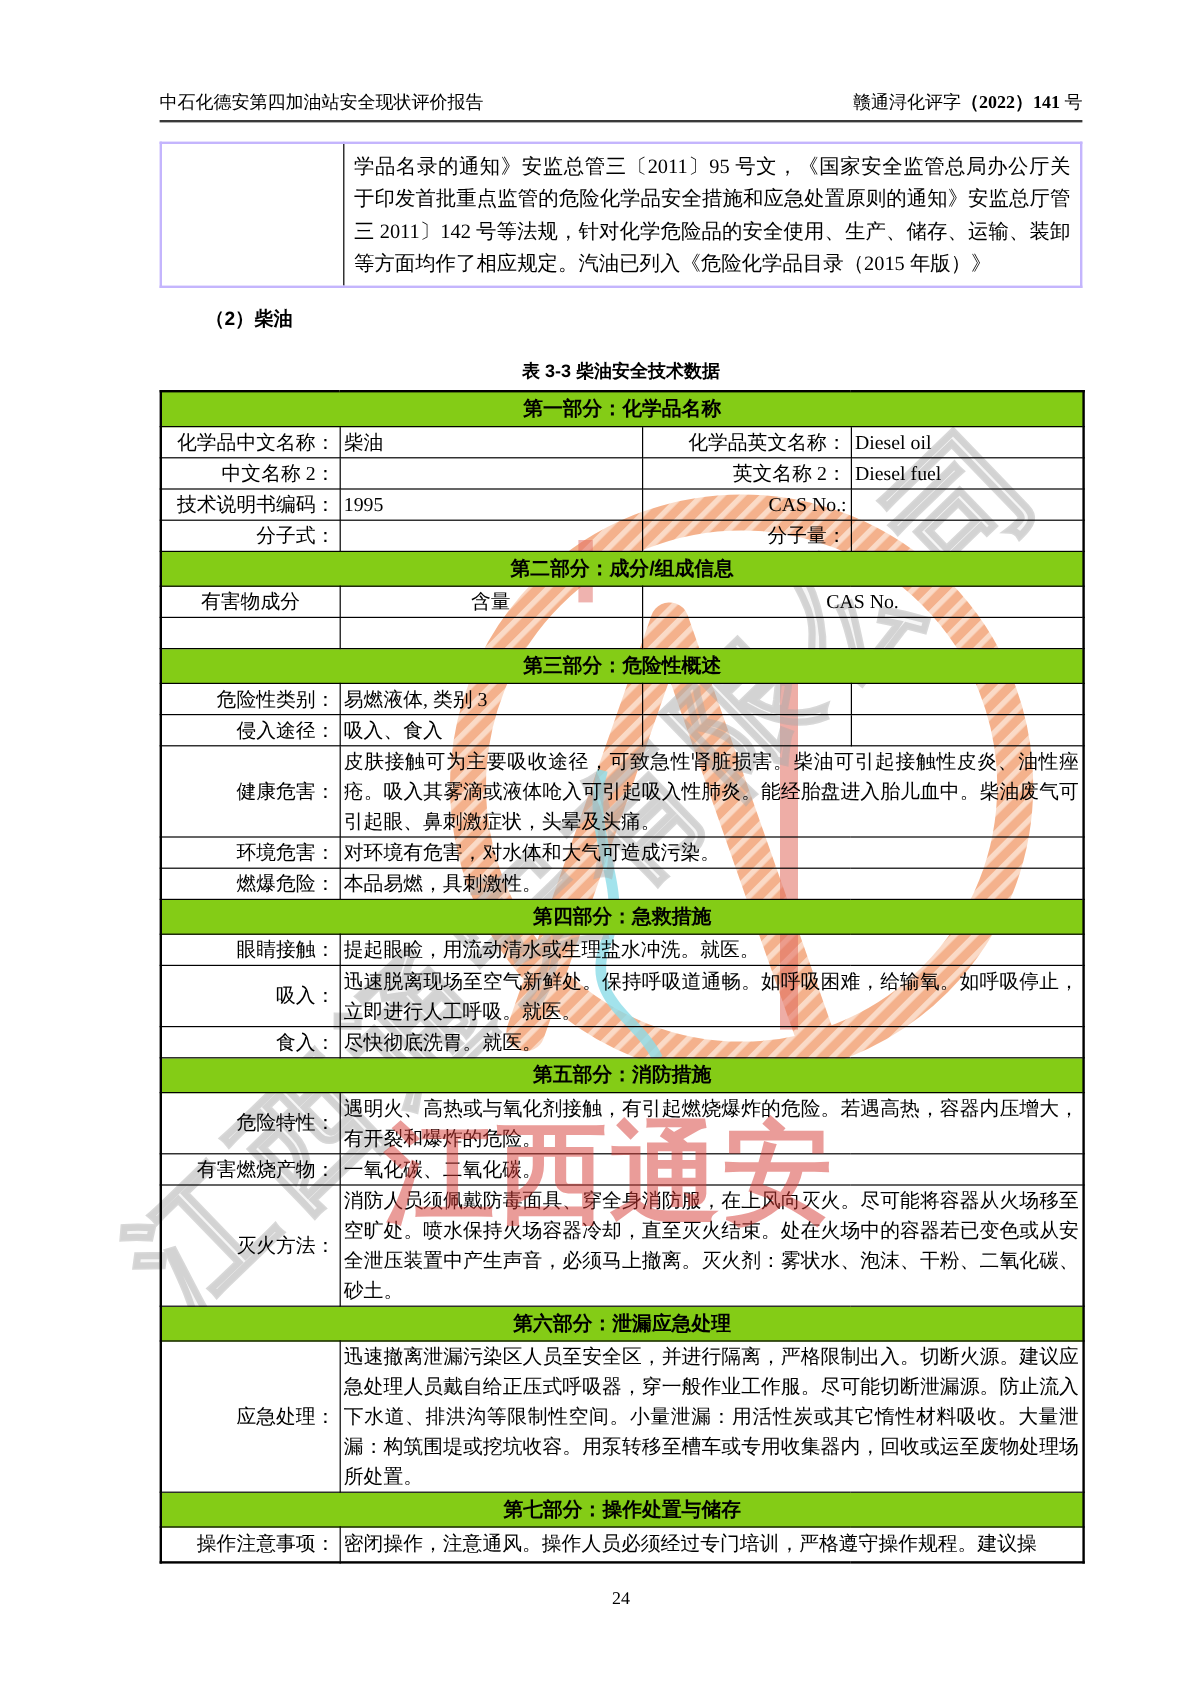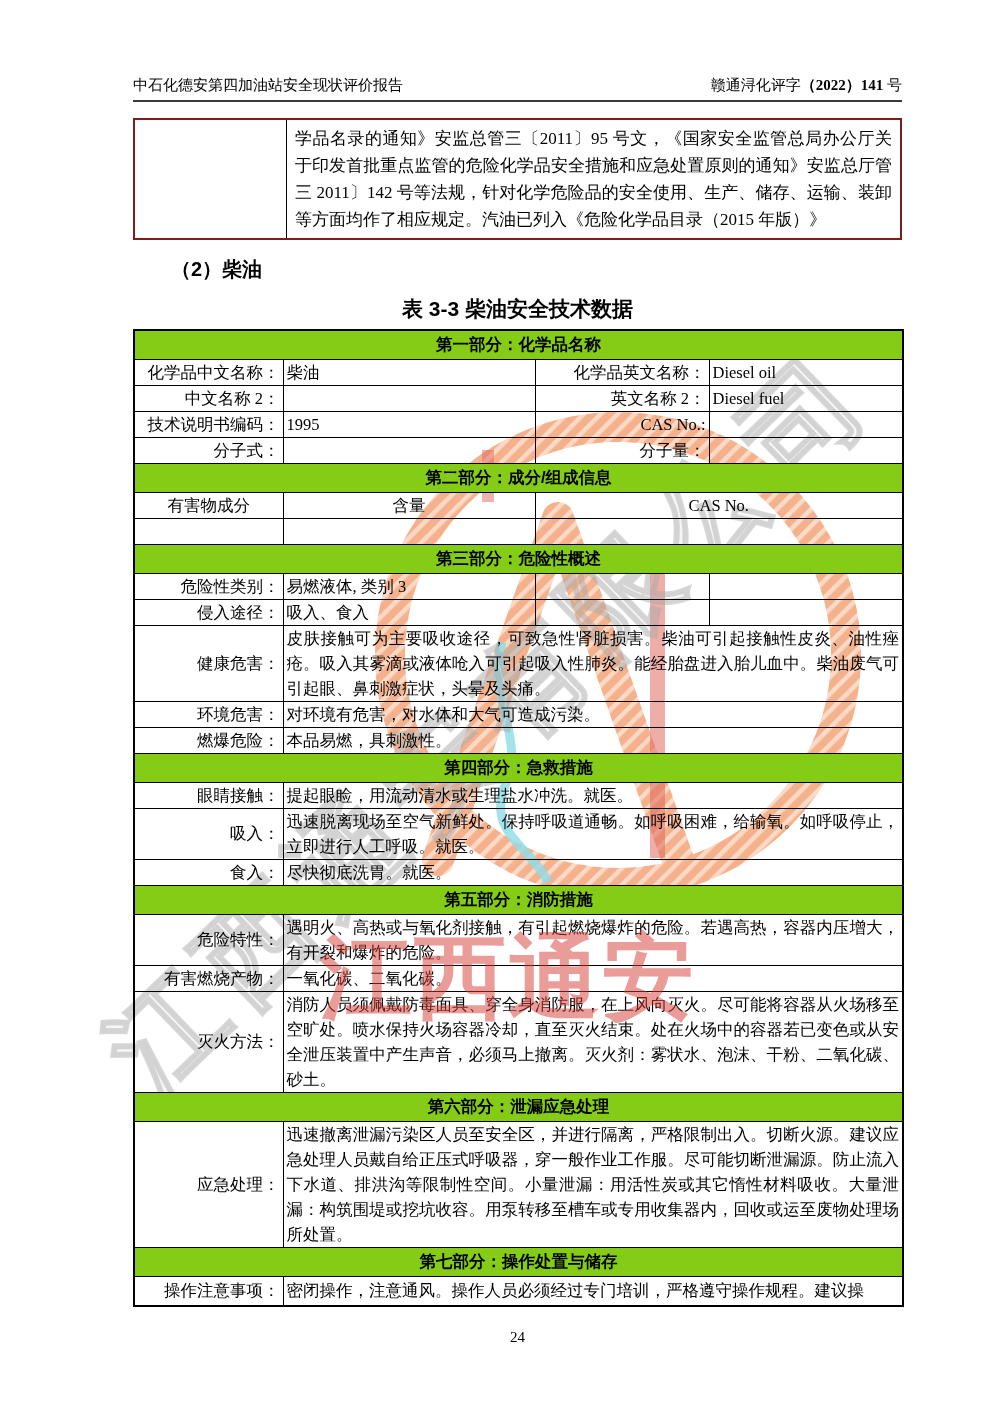--- a/index.html
+++ b/index.html
@@ -28,32 +28,32 @@
   
   .content{position:relative;z-index:1;}
   .pg-header{
     margin:0 90px 0 133px;padding-top:76px;padding-bottom:5px;
     display:flex;justify-content:space-between;align-items:flex-end;
     font-size:15px;border-bottom:2px solid #3a3a3a;
   }
   .pg-header b{font-family:"Liberation Serif", serif;}
   .cont-table{
     margin:16px 16px 0 133px;width:769px;border-collapse:collapse;
-    table-layout:fixed;border:2px solid #7f1d1d;
+    table-layout:fixed;border:2px solid #c4b5fd;
   }
   .cont-table td{border:1px solid #000;vertical-align:top;}
   .ct-left{width:149px;}
   .ct-right{padding:5px 8px;font-size:17px;line-height:27px;text-align:justify;}
   .sec-heading{
-    margin:16px 0 0 171px;font-size:20px;font-weight:bold;
+    margin:16px 0 0 171px;font-size:16px;font-weight:bold;
     font-family:"Liberation Sans", sans-serif;
   }
   .tbl-title{
-    margin:12px 0 6px 133px;width:769px;text-align:center;
-    font-size:21px;font-weight:bold;font-family:"Liberation Sans", sans-serif;
+    margin:23px 0 6px 133px;width:769px;text-align:center;
+    font-size:15px;font-weight:bold;font-family:"Liberation Sans", sans-serif;
   }
   table.msds{
     margin-left:133px;width:769px;border-collapse:collapse;table-layout:fixed;
     border:2px solid #000;font-size:16.5px;
   }
   table.msds td{border:1px solid #000;padding:0 3px;vertical-align:middle;background:transparent;}
   tr.bar td{
     background:#84cc16;font-family:"Liberation Sans", sans-serif;
     font-weight:bold;text-align:center;font-size:16.5px;height:28px;
   }

